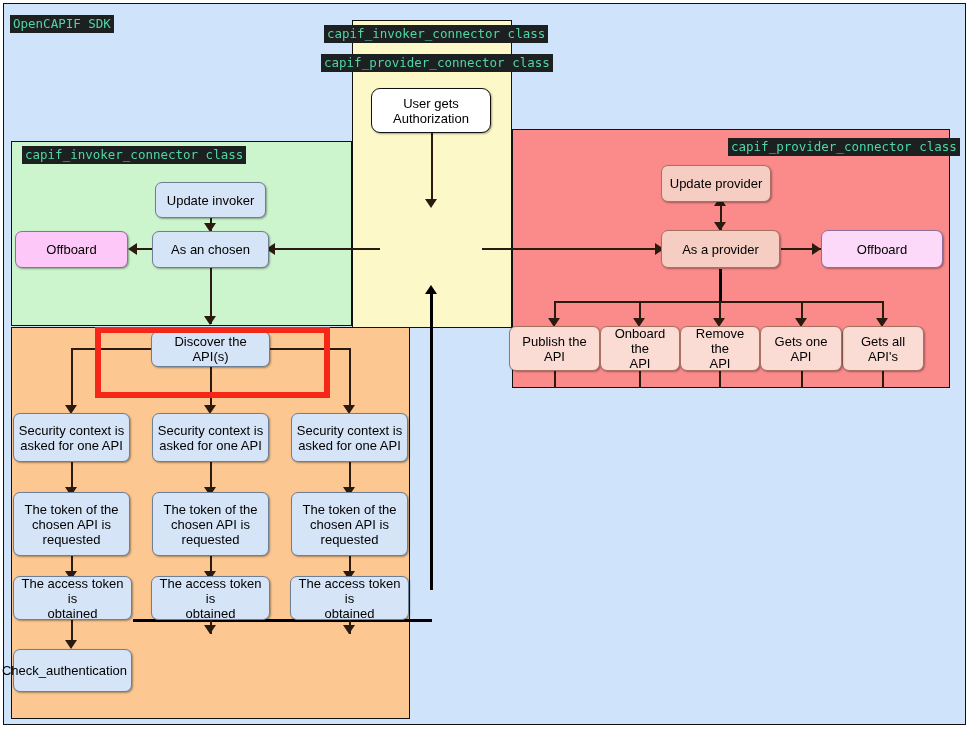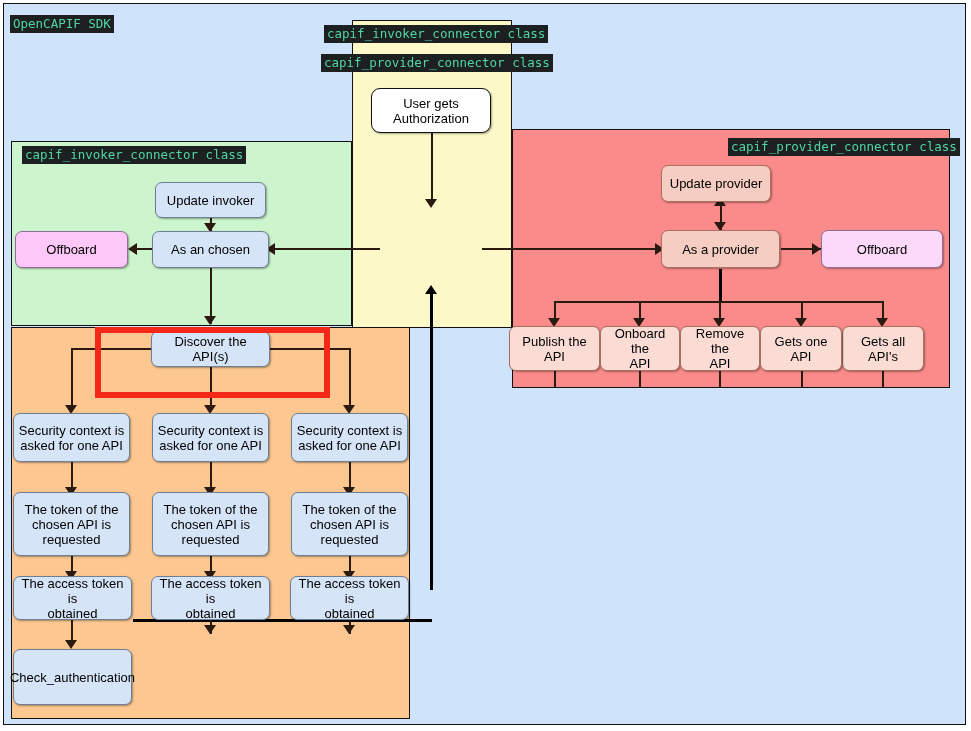--- a/index.html
+++ b/index.html
@@ -219,21 +219,21 @@
   </div>
   <div class="node" style="left:13px;top:492px;width:117px;height:64px;flex-direction:column;">
     <span>The token of the</span>
     <span>chosen API is</span>
     <span>requested</span>
   </div>
   <div class="node" style="left:13px;top:576px;width:119px;height:44px;flex-direction:column;">
     <span>The access token is</span>
     <span>obtained</span>
   </div>
-  <div class="node" style="left:13px;top:649px;width:119px;height:56px;">
+  <div class="node" style="left:13px;top:649px;width:119px;height:43px;justify-content:flex-end;">
     <span>Check_authentication</span>
   </div>
 
   <div class="node" style="left:152px;top:413px;width:117px;height:49px;flex-direction:column;">
     <span>Security context is</span>
     <span>asked for one API</span>
   </div>
   <div class="node" style="left:152px;top:492px;width:117px;height:64px;flex-direction:column;">
     <span>The token of the</span>
     <span>chosen API is</span>

